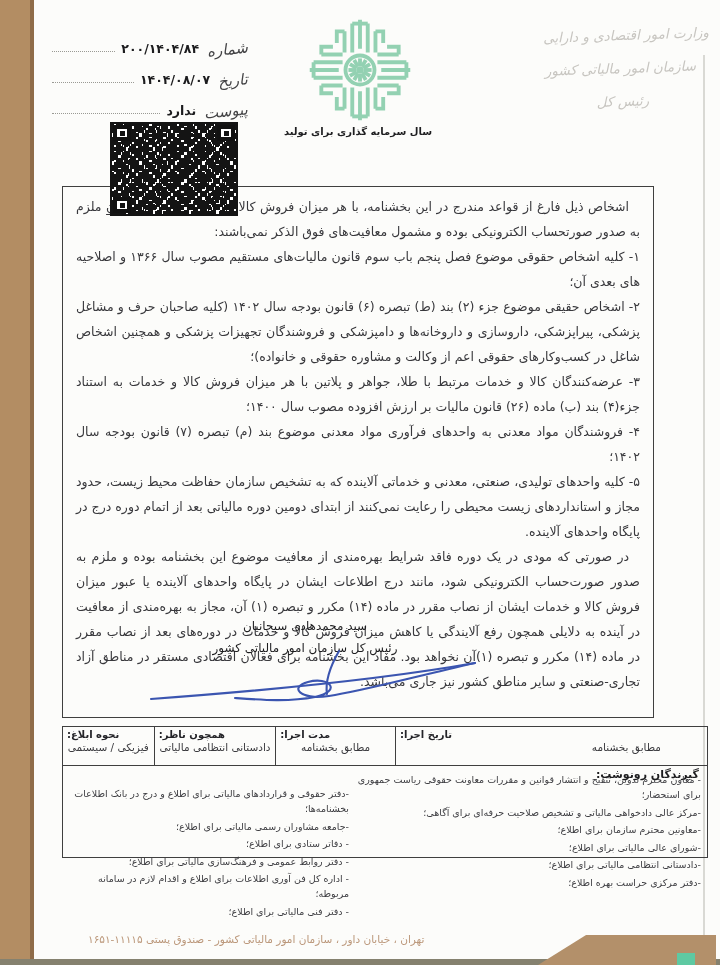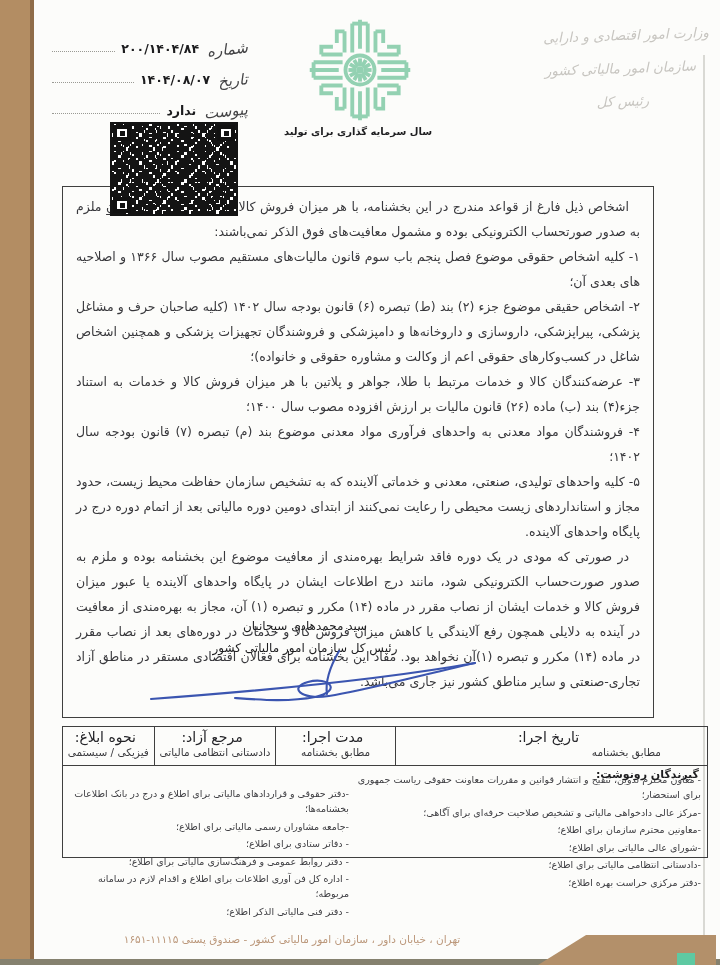--- a/index.html
+++ b/index.html
@@ -48,33 +48,33 @@
   .u{text-decoration:underline;text-underline-offset:3px;}
   .sig-text{position:absolute;bottom:58px;left:92px;width:300px;text-align:center;
             font-weight:normal;font-size:12px;line-height:22px;color:#1d1d1f;}
   .sig-ink{position:absolute;left:80px;bottom:10px;z-index:4;}
   
   .meta-table{position:absolute;left:62px;top:726px;width:646px;height:40px;display:flex;direction:rtl;
               border:1.6px solid #3f3f3f;box-sizing:border-box;}
   .cell{border-left:1.4px solid #3f3f3f;box-sizing:border-box;direction:rtl;}
   .cell:nth-of-type(1){width:313px;} .cell:nth-of-type(2){width:120px;}
   .cell:nth-of-type(3){width:122px;} .cell:nth-of-type(4){width:91px;border-left:none;}
-  .cl{font-weight:normal;font-size:14px;text-align:center;padding:2px 10px 0 4px;color:#242428;}
+  .cl{font-weight:bold;font-size:10px;text-align:left;padding:2px 10px 0 4px;color:#242428;}
   .cv{font-size:10.5px;text-align:center;padding:1px 4px 0 4px;color:#3a3a3e;}
   .cell:nth-of-type(1) .cv{text-align:right;padding-left:8px;padding-right:46px;}
   
   .recipients{position:absolute;left:62px;top:765px;width:646px;height:93px;border:1.6px solid #3f3f3f;
               box-sizing:border-box;direction:rtl;}
   .rec-title{font-weight:bold;font-size:11px;color:#1d1d1f;text-align:right;padding:2px 8px 0 0;}
   .rec-col{position:absolute;font-size:9.5px;line-height:15px;color:#3c3c40;text-align:right;direction:rtl;}
   .rec-right{right:6px;top:6px;width:345px;}
   .rec-left{left:8px;top:20px;width:278px;}
   .rec-item{margin-bottom:2.6px;}
   
-  .footer-address{position:absolute;left:88px;top:933px;width:408px;direction:rtl;text-align:center;
+  .footer-address{position:absolute;left:88px;top:933px;width:408px;direction:rtl;text-align:left;
                   font-size:10.5px;color:#bb977a;letter-spacing:.5px;}
 </style>
 </head>
 <body>
 
 <div class="sheet">
 
   <div class="scan-strip"></div>
   <div class="scan-strip-edge"></div>
   <div class="page-edge-right"></div>
@@ -176,21 +176,21 @@
         <div class="cl">تاریخ اجرا:</div>
         <div class="cv">مطابق بخشنامه</div>
       </div>
 
       <div class="cell">
         <div class="cl">مدت اجرا:</div>
         <div class="cv">مطابق بخشنامه</div>
       </div>
 
       <div class="cell">
-        <div class="cl">مرجع آزاد:</div>
+        <div class="cl">همچون ناظر:</div>
         <div class="cv">دادستانی انتظامی مالیاتی</div>
       </div>
 
       <div class="cell">
         <div class="cl">نحوه ابلاغ:</div>
         <div class="cv">فیزیکی / سیستمی</div>
       </div>
     </div>
 
   <div class="recipients">
@@ -214,21 +214,21 @@
         <div class="rec-item">-دفتر حقوقی و قراردادهای مالیاتی برای اطلاع و درج در بانک اطلاعات بخشنامه‌ها؛</div>
 
         <div class="rec-item">-جامعه مشاوران رسمی مالیاتی برای اطلاع؛</div>
 
         <div class="rec-item">- دفاتر ستادی برای اطلاع؛</div>
 
         <div class="rec-item">- دفتر روابط عمومی و فرهنگ‌سازی مالیاتی برای اطلاع؛</div>
 
         <div class="rec-item">- اداره کل فن آوری اطلاعات برای اطلاع و اقدام لازم در سامانه مربوطه؛</div>
 
-        <div class="rec-item">- دفتر فنی مالیاتی الذکر اطلاع؛</div>
+        <div class="rec-item">- دفتر فنی مالیاتی برای اطلاع؛</div>
       </div>
   </div>
 
   <div class="footer-address">تهران ، خیابان داور ، سازمان امور مالیاتی کشور - صندوق پستی ۱۱۱۱۵-۱۶۵۱</div>
 
   <div class="bottom-strip"></div>
   <div class="corner-tan"></div>
   <div class="teal-mark"></div>
 </div>
 

